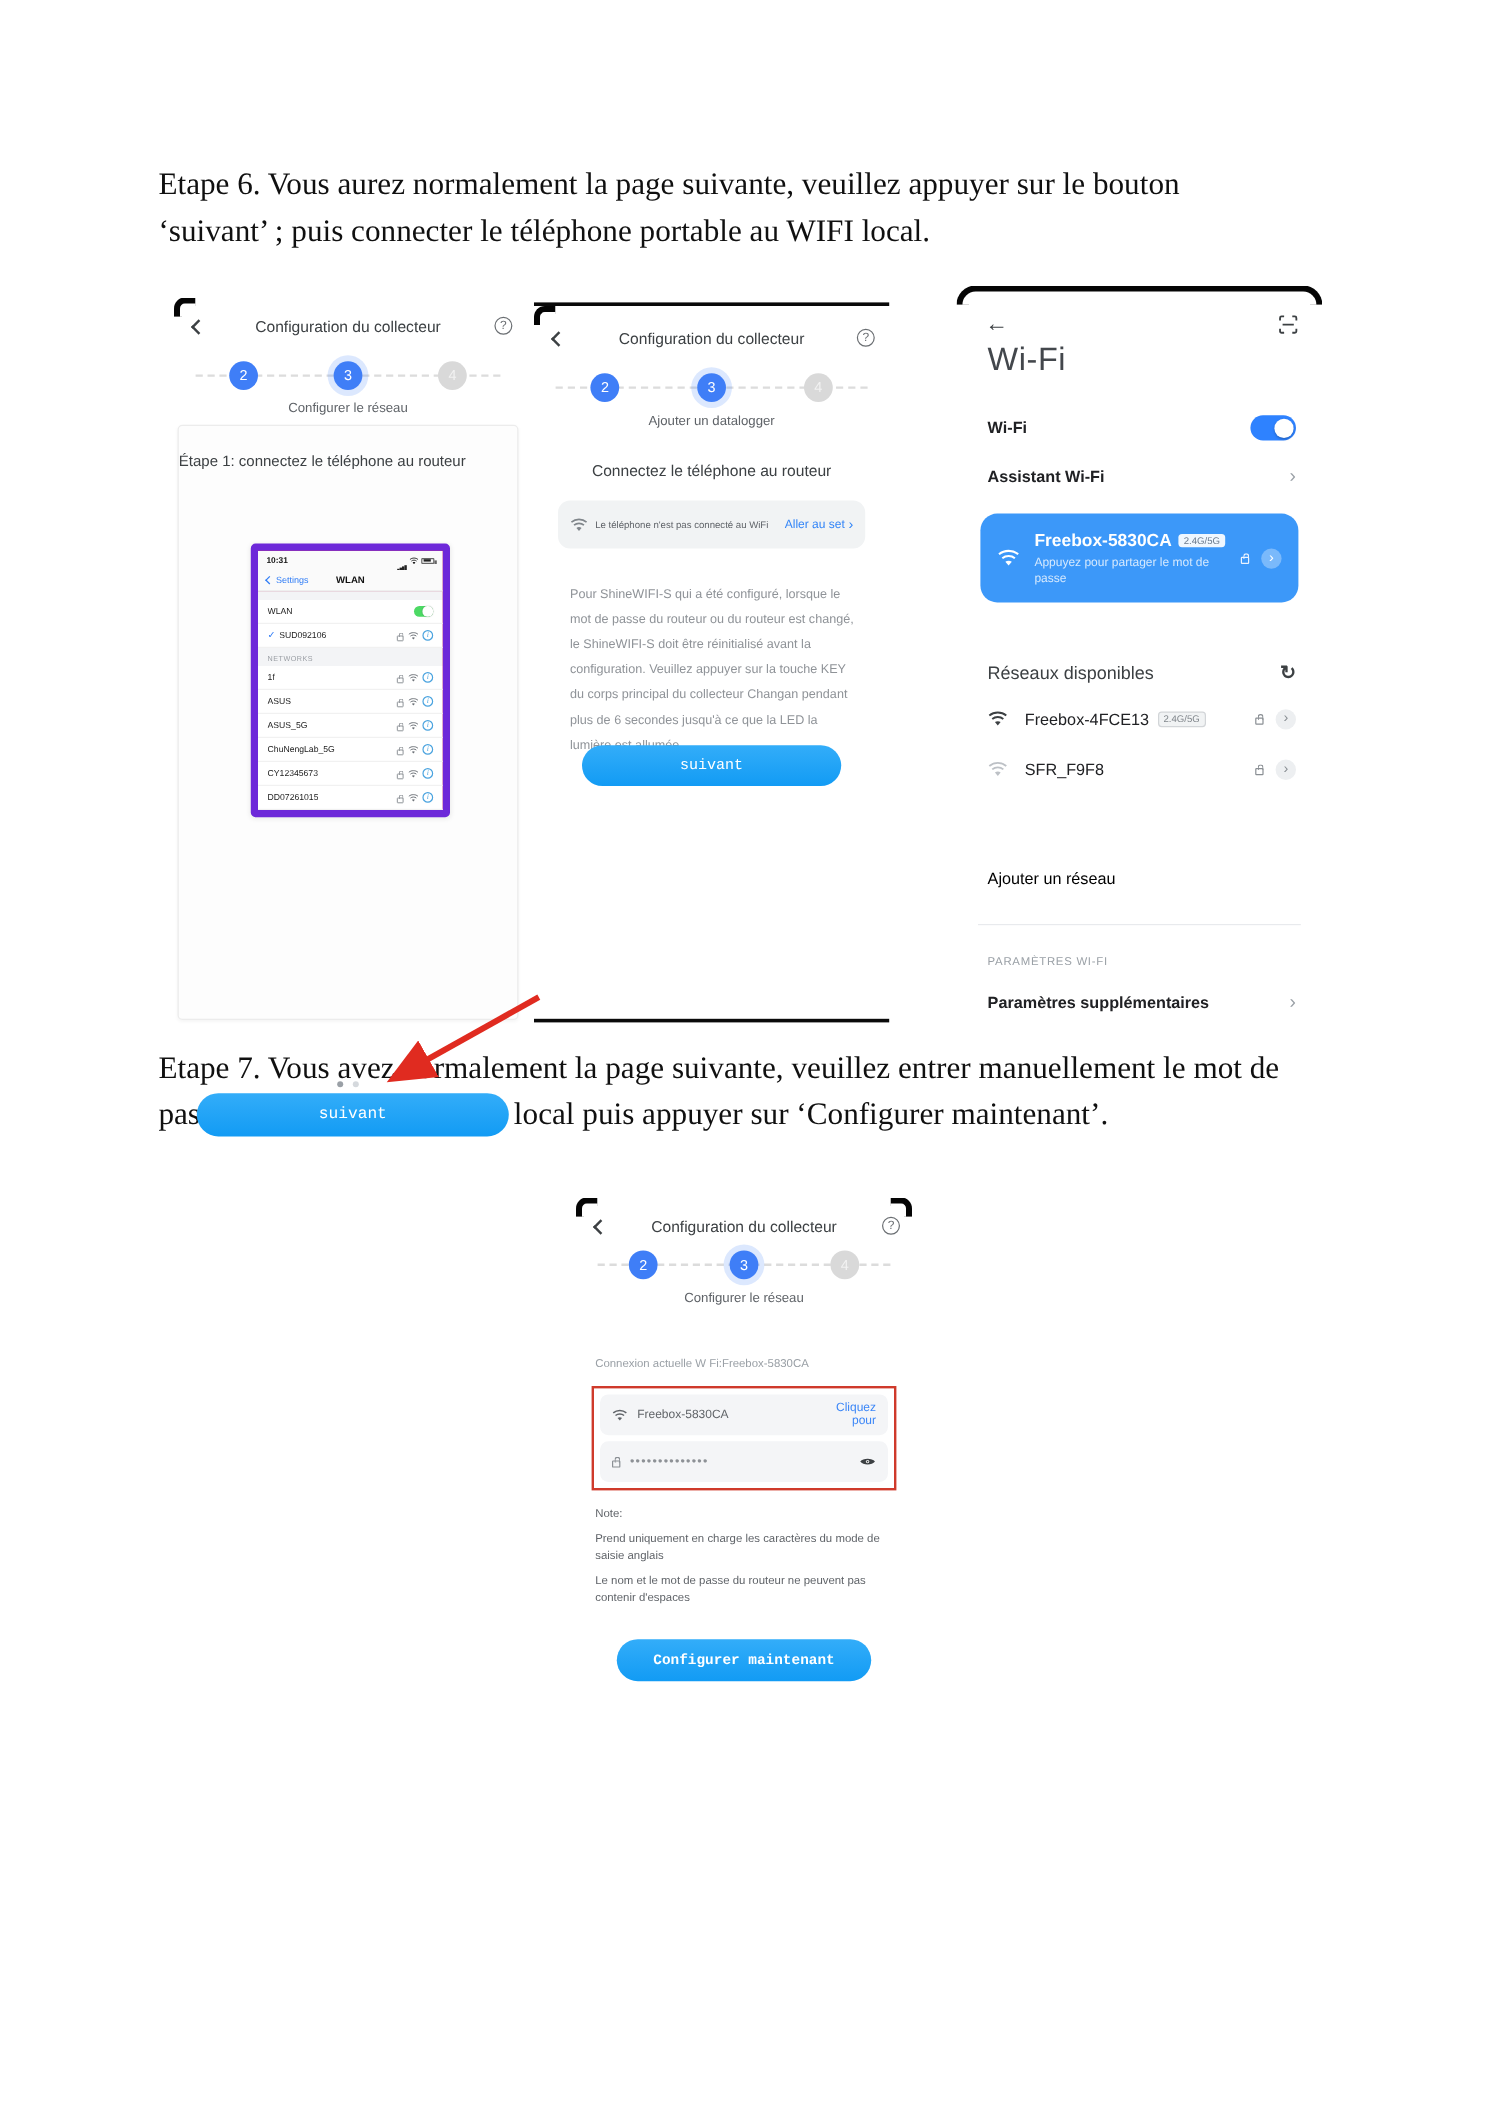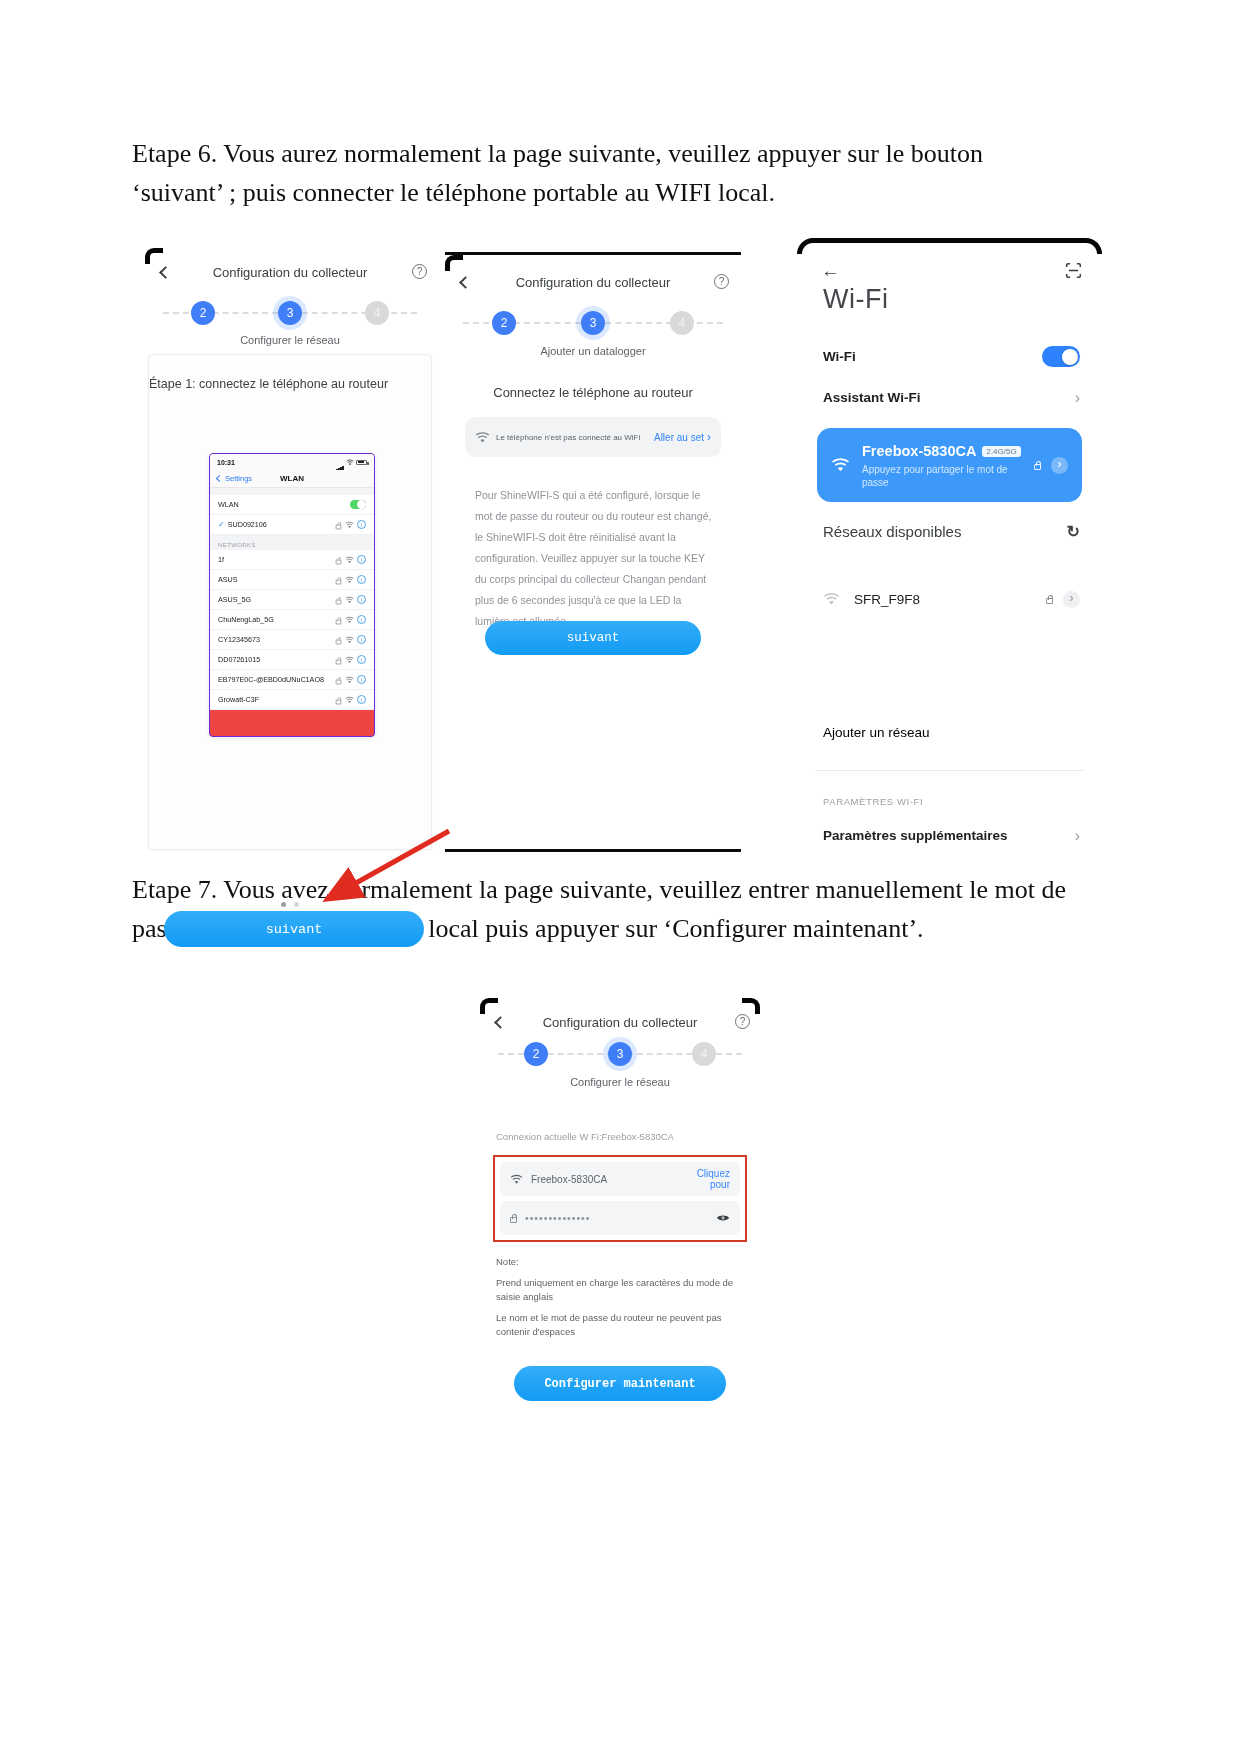--- a/index.html
+++ b/index.html
@@ -48,21 +48,21 @@
   .refresh::before{content:"↻"}
   .back-arrow{font-size:19px;color:#3c4043}
   .back-arrow::before{content:"←"}
 
   
   #phone1{left:145px;top:248px;width:290px;height:602px}
   #phone1 .appbar{top:12px;padding:0 16px} #phone1 .help{right:8px;top:16px}
   #phone1 .stepper{top:53px} #phone1 .steplabel{top:86px}
   .p1card{position:absolute;left:3px;right:3px;top:106px;bottom:0;border:1px solid #ececec;border-radius:4px;background:#fdfdfd;box-shadow:0 1px 3px rgba(0,0,0,.04)}
   .p1card-title{position:absolute;top:22px;left:0;right:0;text-align:left;font-size:12.5px;color:#3c4043}
-  .ios{position:absolute;left:60px;top:98px;width:166px;height:284px;background:#ef4444;border:1px solid #6d28d9;border-radius:4px;overflow:hidden;box-shadow:0 1px 4px rgba(0,0,0,.08)}
+  .ios{position:absolute;left:60px;top:98px;width:166px;height:228px;background:#be185d;border:6px solid #6d28d9;border-radius:4px;overflow:hidden;box-shadow:0 1px 4px rgba(0,0,0,.08)}
   .ios-status{height:16px;display:flex;align-items:center;padding:0 7px;background:#fafafa}
   .ios-time{font-size:7px;font-weight:bold;color:#111}
   .ios-sticons{margin-left:auto;display:flex;align-items:center;gap:2px}
   .sig i{display:inline-block;width:1.5px;background:#222;margin-right:.5px;vertical-align:bottom}
   .sig i:nth-child(1){height:2px}.sig i:nth-child(2){height:3px}.sig i:nth-child(3){height:4px}.sig i:nth-child(4){height:5px}
   .batt{position:relative;width:11px;height:5px;border:1px solid #666;border-radius:1px}
   .batt::before{content:"";position:absolute;left:.5px;top:.5px;bottom:.5px;width:6px;background:#222}
   .batt::after{content:"";position:absolute;right:-2.5px;top:1px;width:1.5px;height:3px;background:#666}
   .ios-nav{position:relative;height:18px;display:flex;align-items:center;padding:0 7px;background:#fafafa;border-bottom:1px solid #e8e8e8}
   .ios-back{position:relative;z-index:2;color:#2f7cf6;font-size:7.5px;display:flex;align-items:center;gap:3px}
@@ -103,21 +103,21 @@
   .p3row{position:absolute;left:26px;right:22px;display:flex;align-items:center}
   .p3row .lbl{font-size:13.5px;font-weight:bold;color:#202124}
   .tgl-blue{margin-left:auto;position:relative;width:38px;height:21px;border-radius:11px;background:#2e82ff}
   .tgl-blue::after{content:"";position:absolute;right:2.5px;top:2.5px;width:16px;height:16px;border-radius:50%;background:#fff;box-shadow:0 1px 2px rgba(0,0,0,.25)}
   .conncard{position:absolute;left:20px;right:20px;top:190px;height:74px;border-radius:14px;background:#3c98f9;display:flex;align-items:center;padding:0 14px;color:#fff}
   .conncard-main{margin-left:12px}
   .conn-name{font-size:14.5px;font-weight:bold}
   .conn-badge{font-size:8px;background:rgba(255,255,255,.92);color:#6b7a8d;border-radius:3px;padding:1px 4px;margin-left:6px;vertical-align:2px}
   .conn-sub{font-size:10px;color:rgba(255,255,255,.78);width:150px;line-height:13px;margin-top:3px}
   .conncard-right{margin-left:auto;display:flex;align-items:center;gap:10px}
-  .p3avail{position:absolute;left:26px;right:22px;top:284px;display:flex;align-items:center}
+  .p3avail{position:absolute;left:26px;right:22px;top:313px;display:flex;align-items:center}
   .p3avail .lbl{font-size:15px;color:#3c4043}
   .p3avail .refresh{margin-left:auto}
   .p3list{position:absolute;left:26px;right:22px;top:340px}
   .wrow{height:42px;display:flex;align-items:center}
   .wrow-icon{color:#3c4043;display:flex}
   .wrow-icon.dim{color:#bdc1c6}
   .wrow .name{font-size:13.5px;color:#202124;margin-left:14px}
   .wrow .badge{font-size:8px;border:1px solid #d2d5d8;background:#f1f3f4;color:#80868b;border-radius:3px;padding:1px 4px;margin-left:7px}
   .wrow .right{margin-left:auto;display:flex;align-items:center;gap:10px}
   .p3add{position:absolute;left:26px;top:487px;font-size:13.5px;color:#000000}
@@ -413,20 +413,35 @@
       <span class="conncard-right">
         <span class="mini-lock white"></span>
         <span class="chev-circle white"></span>
       </span>
     </div>
     <div class="p3avail">
       <span class="lbl">Réseaux disponibles</span>
       <span class="refresh"></span>
     </div>
     <div class="p3list">
+  <div class="wrow">
+    <span class="wrow-icon">
+            <svg class="wifi-ic" viewBox="0 0 24 20" width="17" height="14">
+              <path d="M12 18 L8.6 13.9 C10.5 12.4 13.5 12.4 15.4 13.9 Z" fill="currentColor"></path>
+              <path d="M5.4 10.2 C9.1 7.1 14.9 7.1 18.6 10.2" stroke="currentColor" stroke-width="2.2" fill="none"></path>
+              <path d="M1.9 6.1 C7.6 1.3 16.4 1.3 22.1 6.1" stroke="currentColor" stroke-width="2.2" fill="none"></path>
+            </svg>
+          </span>
+    <span class="name">Freebox-4FCE13</span>
+    <span class="badge">2.4G/5G</span>
+    <span class="right">
+      <span class="mini-lock"></span>
+      <span class="chev-circle"></span>
+    </span>
+  </div>
 
 
   <div class="wrow">
     <span class="wrow-icon dim">
             <svg class="wifi-ic" viewBox="0 0 24 20" width="17" height="14">
               <path d="M12 18 L8.6 13.9 C10.5 12.4 13.5 12.4 15.4 13.9 Z" fill="currentColor"></path>
               <path d="M5.4 10.2 C9.1 7.1 14.9 7.1 18.6 10.2" stroke="currentColor" stroke-width="2.2" fill="none"></path>
               <path d="M1.9 6.1 C7.6 1.3 16.4 1.3 22.1 6.1" stroke="currentColor" stroke-width="2.2" fill="none"></path>
             </svg>
           </span>

